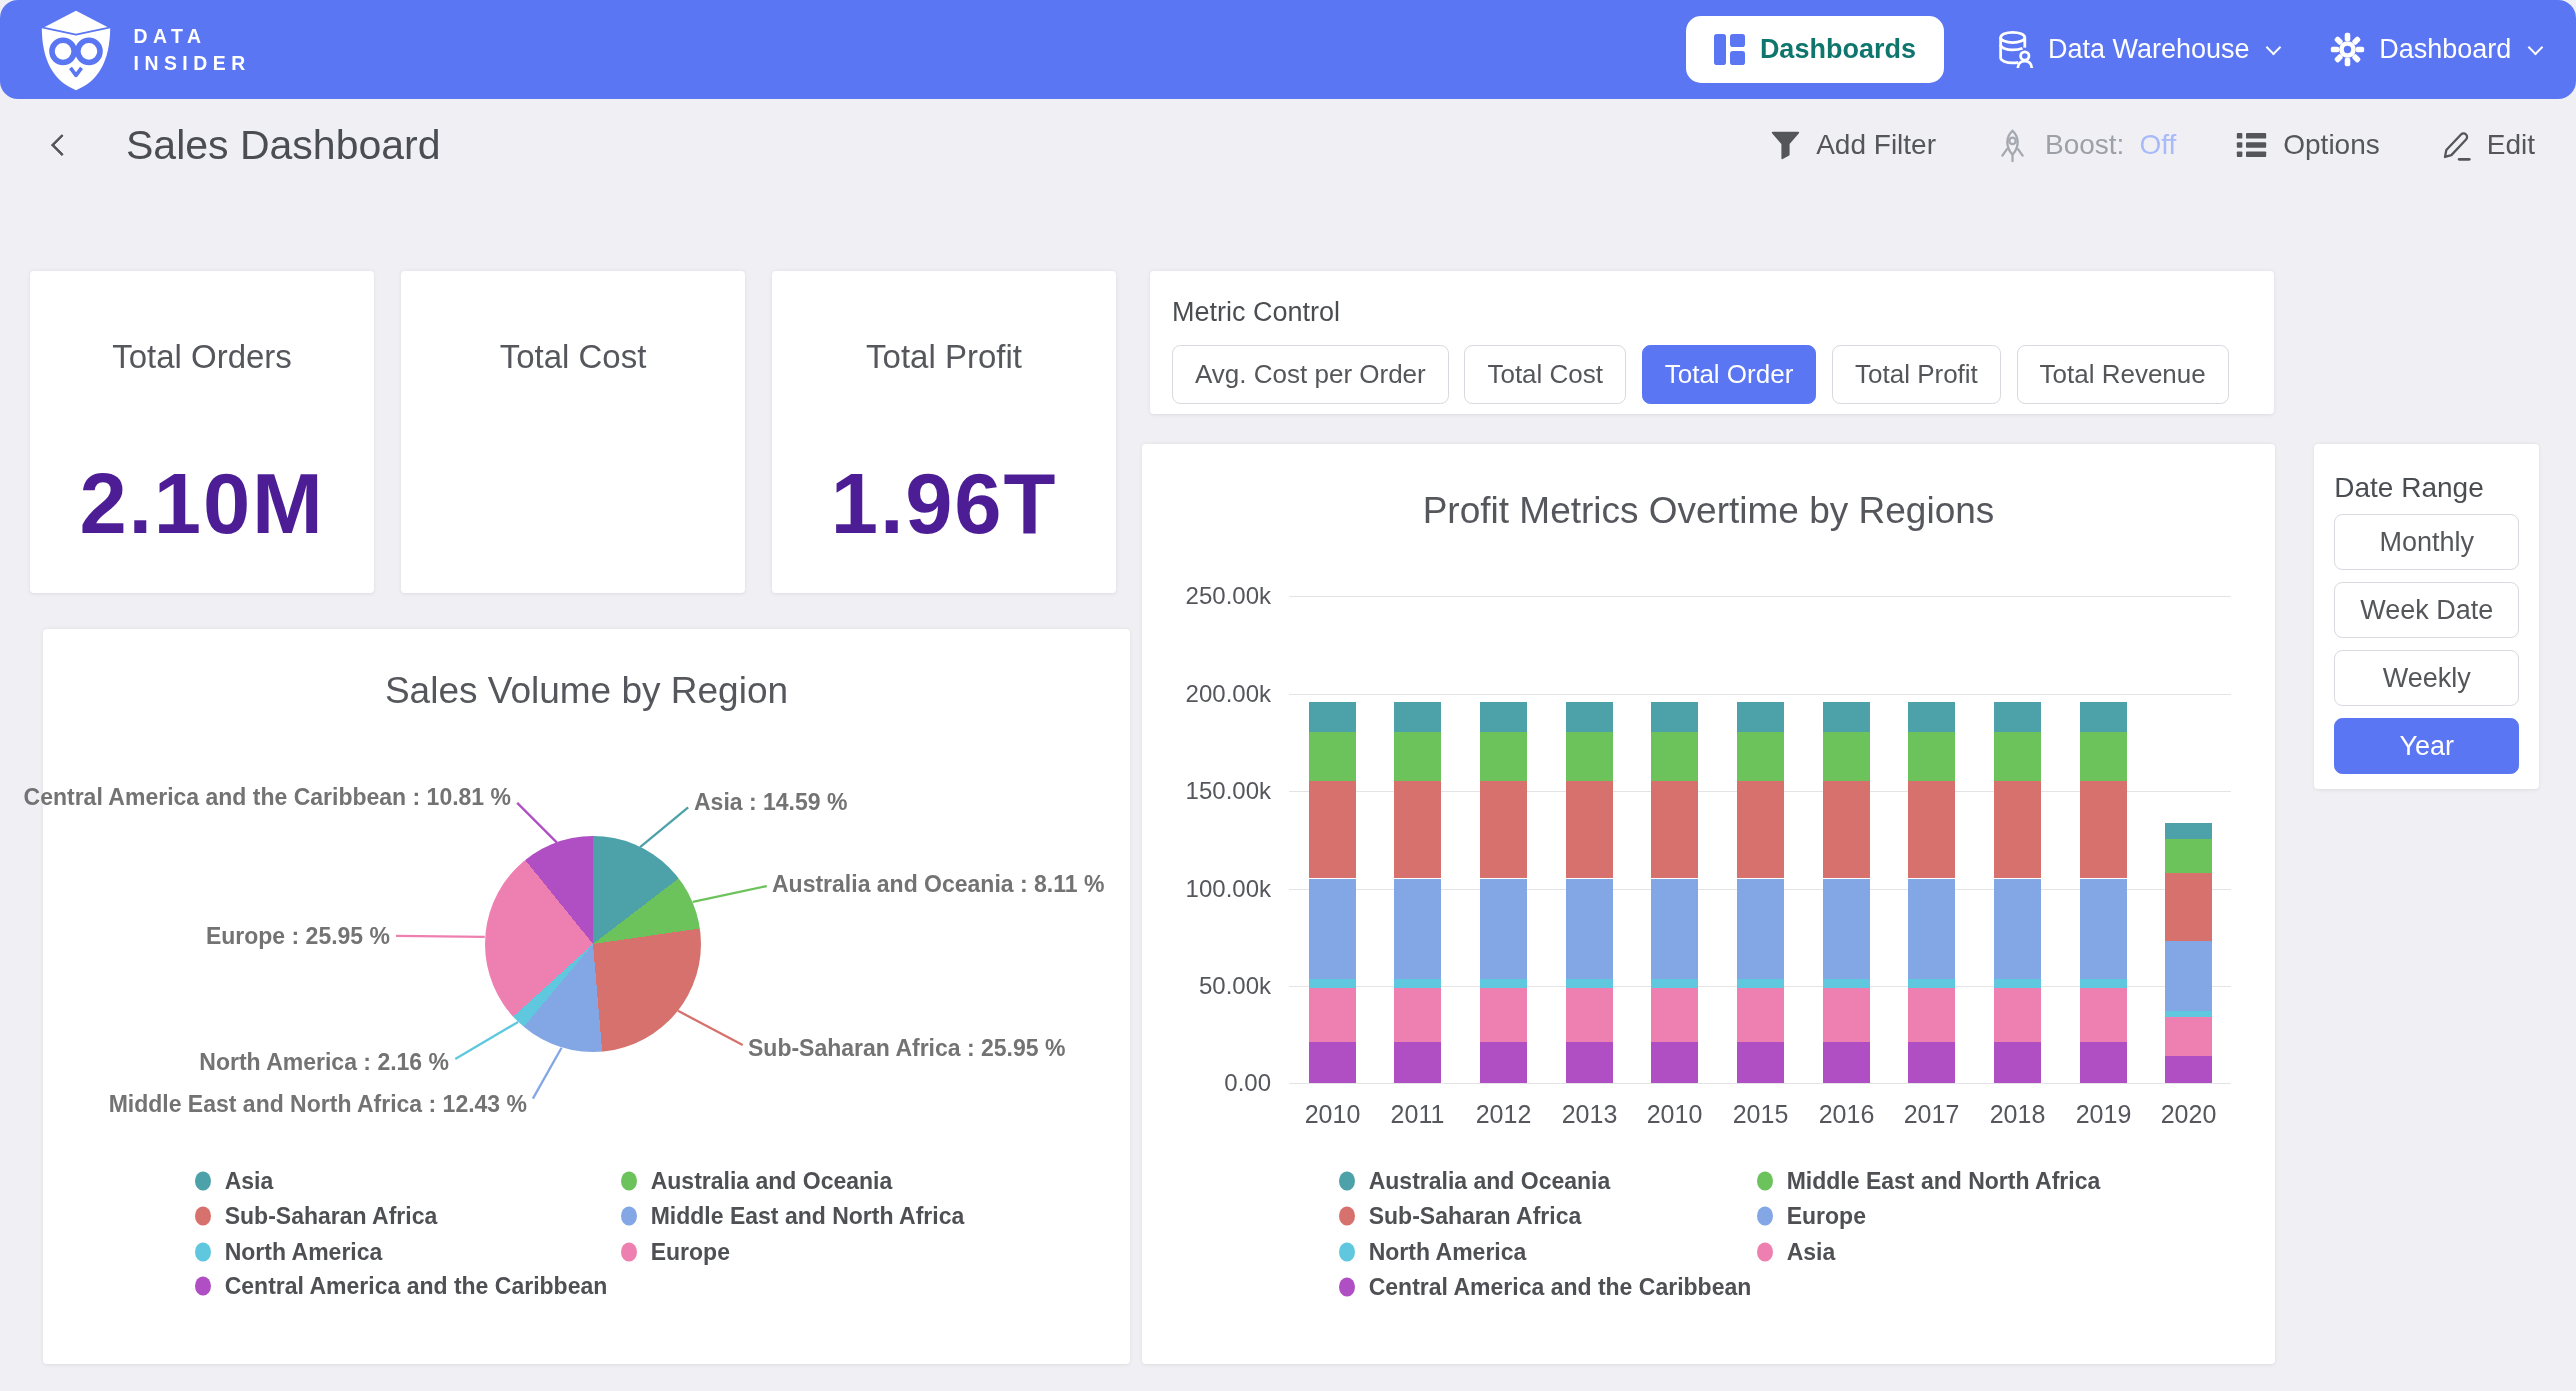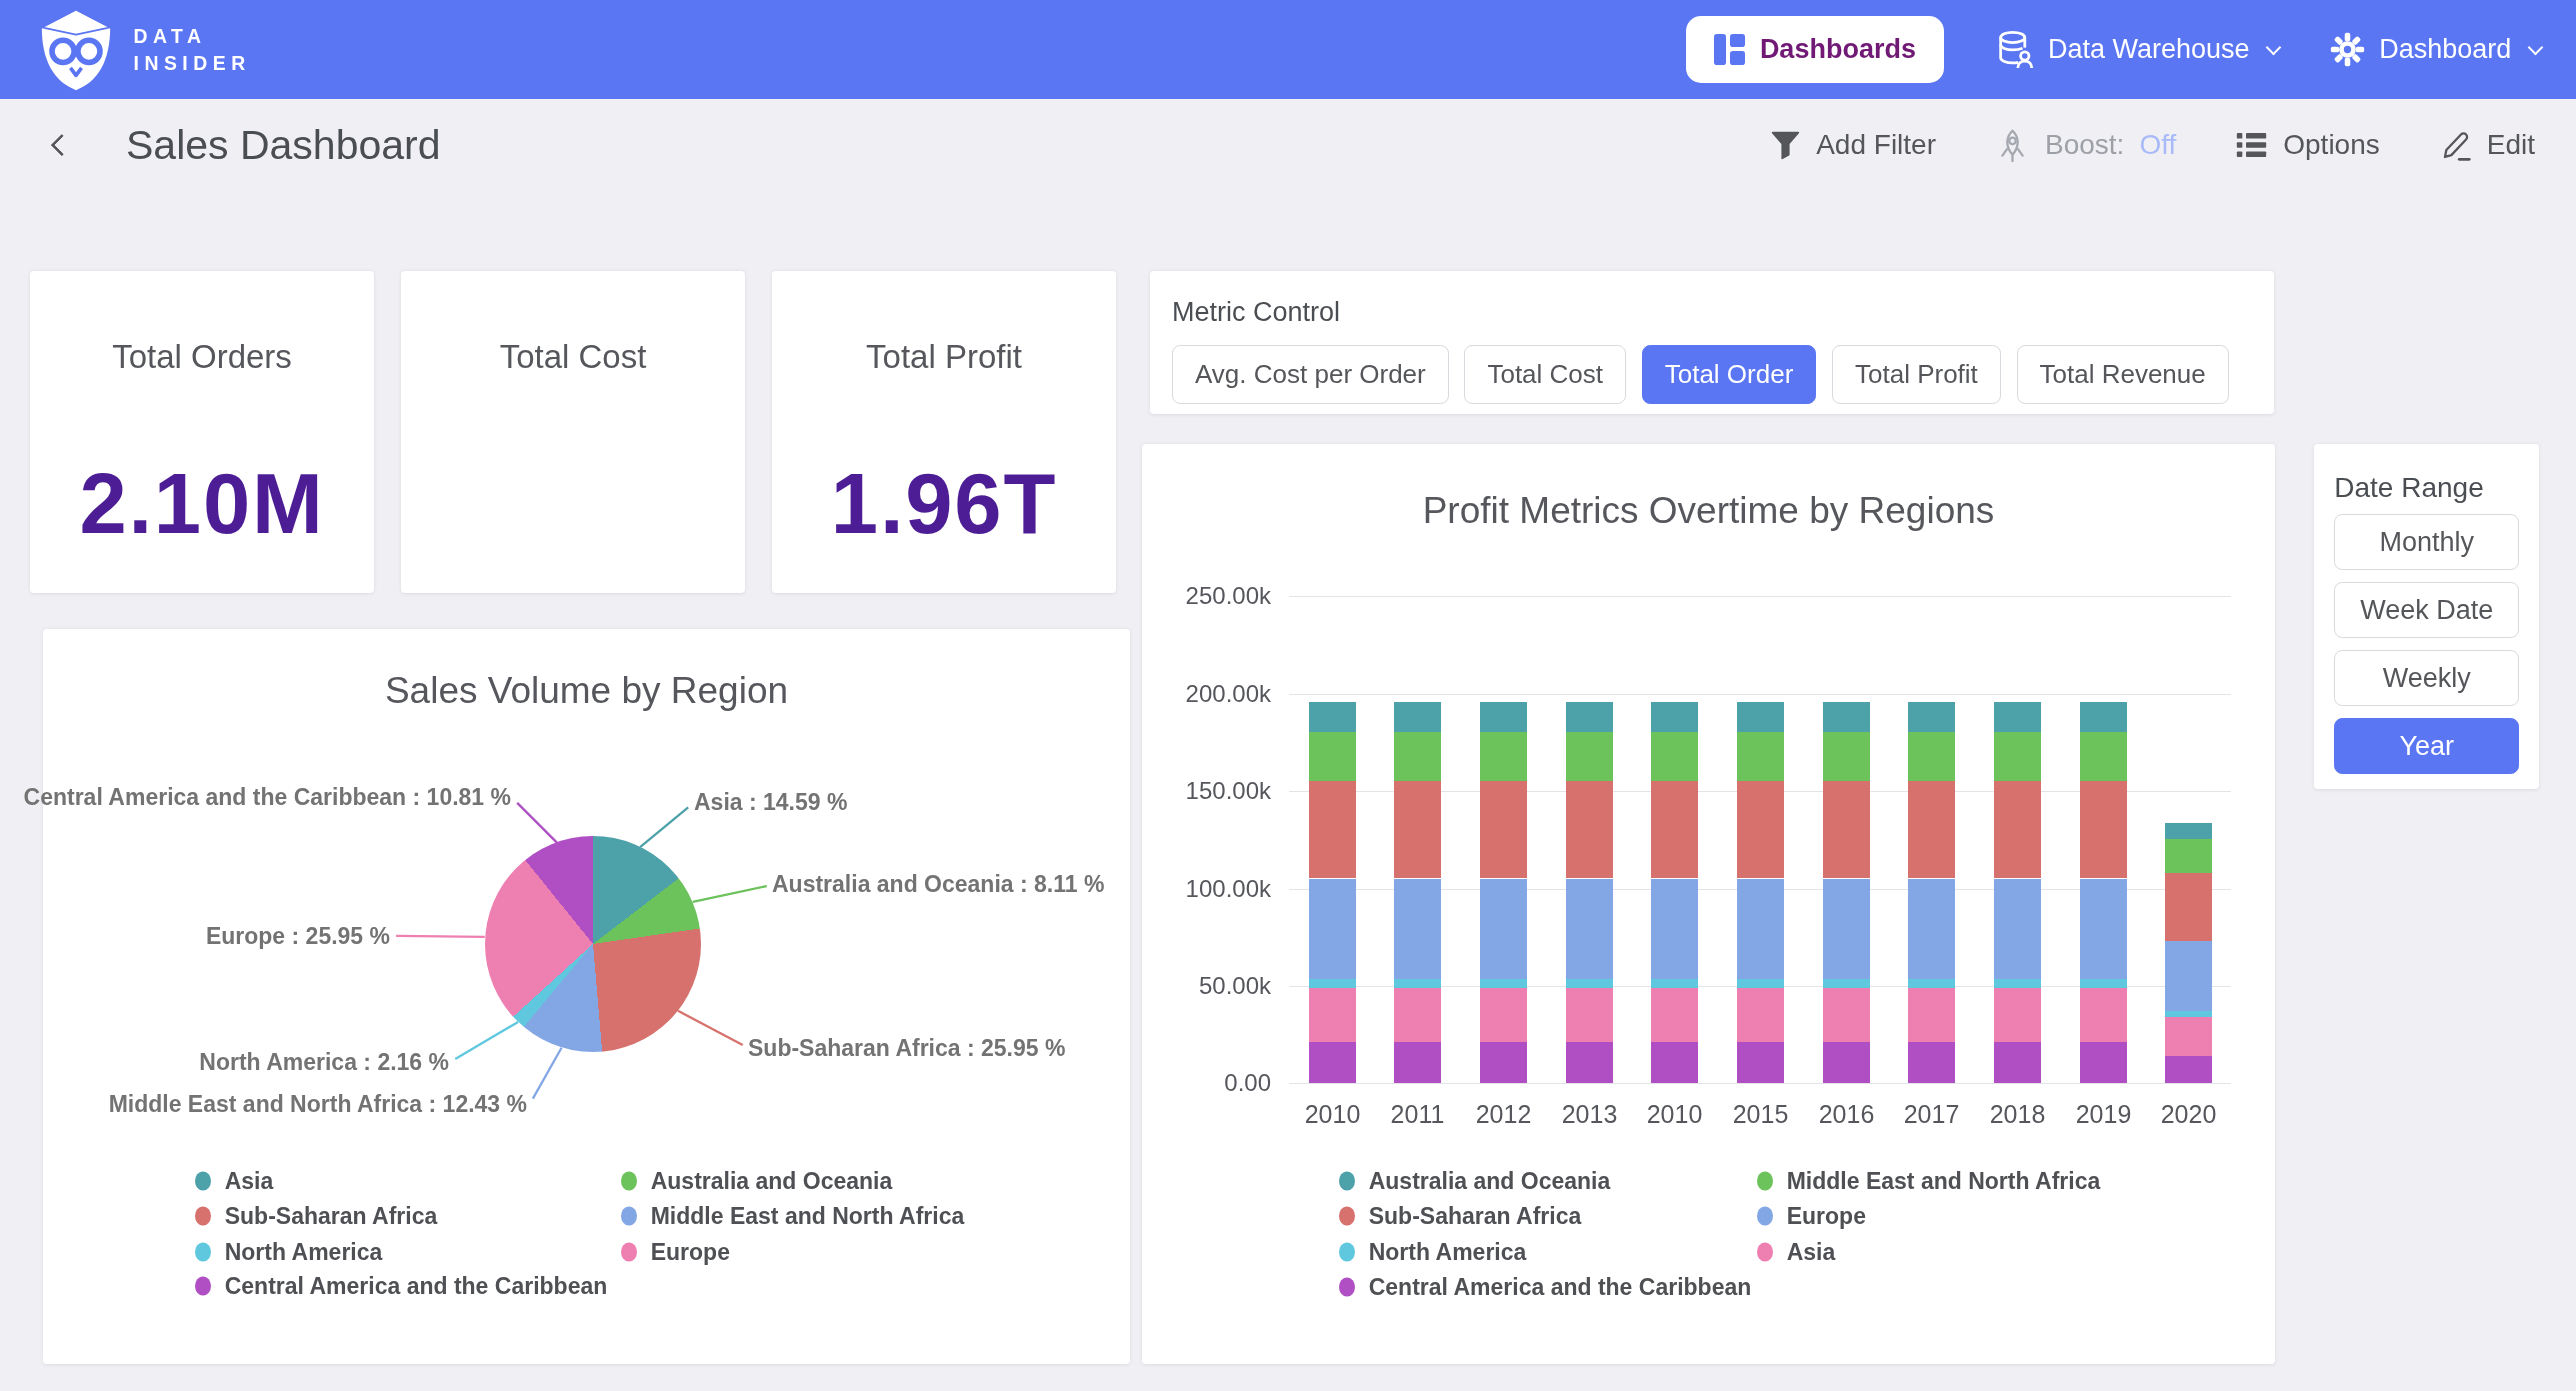--- a/index.html
+++ b/index.html
@@ -1,25 +1,25 @@
 <!DOCTYPE html>
 <html style="font-size:15px"><head>
 <meta charset="utf-8">
 <style>
   * { margin:0; padding:0; box-sizing:border-box; }
   html,body { width:2576px; height:1391px; overflow:hidden; }
   body { font-family:"Liberation Sans", sans-serif; background:#F0F0F4; position:relative; }
 
   
   .navbar { position:absolute; left:0; top:0; width:2576px; height:99px; background:#5B76F2;
-            display:flex; align-items:center; justify-content:space-between; padding:0 37px; }
+            display:flex; align-items:center; justify-content:space-between; padding:0 37px;border-radius:18px; }
   .brand { display:flex; align-items:center; gap:18.5px; }
   .brand-text { color:#fff; font-weight:bold; font-size:19.4px; letter-spacing:5.5px; line-height:27px; }
   .nav-right { display:flex; align-items:center; gap:52px; }
-  .nav-pill { background:#fff; color:#701a75; border-radius:15px; height:67px; padding:0 28px;
+  .nav-pill { background:#fff; color:#0f766e; border-radius:15px; height:67px; padding:0 28px;
               display:flex; align-items:center; gap:15px; font-size:27px; font-weight:bold; cursor:pointer; }
   .nav-item { display:flex; align-items:center; gap:13px; color:#fff; font-size:27px; cursor:pointer; }
   .chev-down { width:11px; height:11px; border-right:2.8px solid #fff; border-bottom:2.8px solid #fff;
                transform:rotate(45deg) translateY(-2.8px); margin-left:3.7px; }
   .dash-icon { display:grid; grid-template-columns:12px 15px; grid-template-rows:13px 14px; gap:3.7px; }
   .dash-icon div { background:#5B76F2; border-radius:2.8px; }
   .dash-icon .tall { grid-row:1 / span 2; }
 
   
   .page-header { position:absolute; left:0; top:99px; width:2576px; height:92px;

